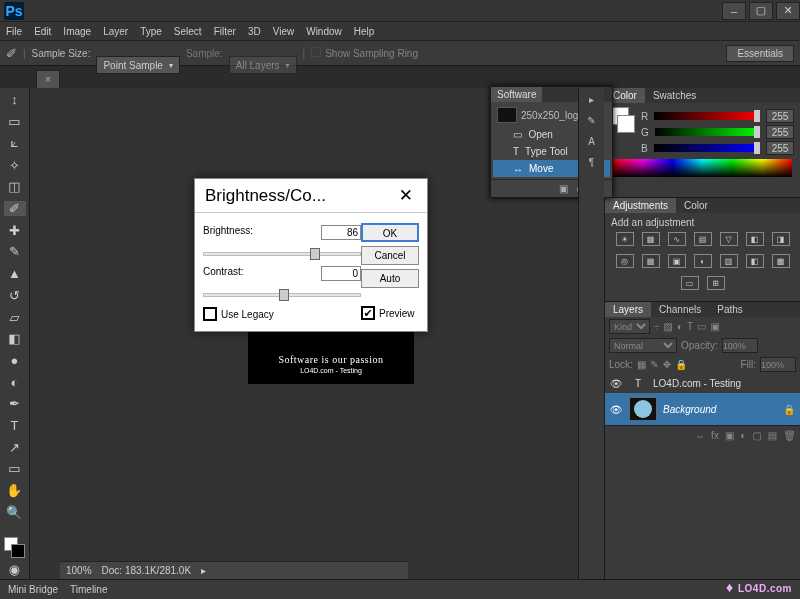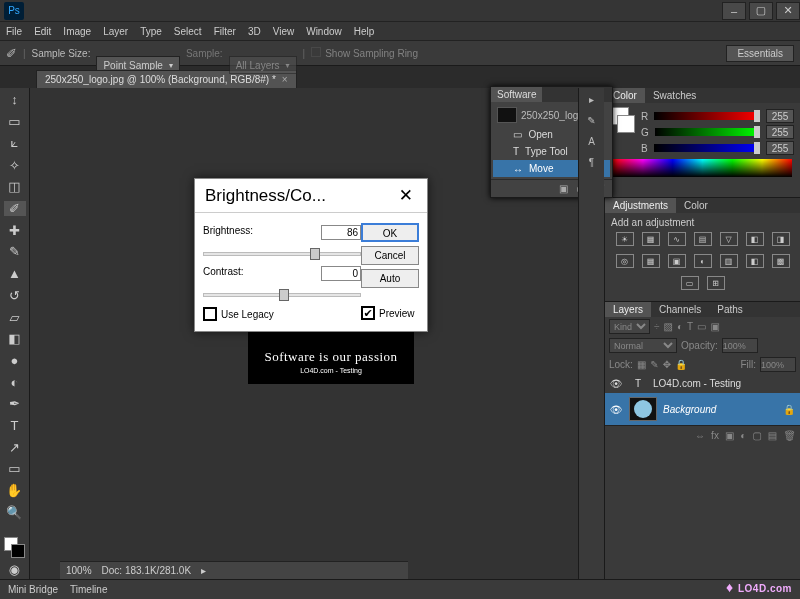--- a/index.html
+++ b/index.html
@@ -1,18 +1,18 @@
 <!DOCTYPE html>
 <html><head>
 <meta charset="utf-8">
 <style>
 * { margin:0; padding:0; box-sizing:border-box; font-family:"Segoe UI",Tahoma,sans-serif; font-size:10px; }
 body { background:#353535; color:#bbb; width:800px; height:599px; overflow:hidden; position:relative; }
 .titlebar { height:22px; background:#353535; display:flex; align-items:center; border-bottom:1px solid #222; }
-.ps-logo { width:20px; height:18px; background:#001e36; color:#31a8ff; font-weight:normal; font-size:10px; display:flex; align-items:center; justify-content:center; margin:12px 4px; border-radius:2px; }
+.ps-logo { width:20px; height:18px; background:#001e36; color:#31a8ff; font-weight:bold; font-size:14px; display:flex; align-items:center; justify-content:center; margin:12px 4px; border-radius:2px; }
 .winbtns { margin-left:auto; display:flex; }
 .winbtn { width:24px; height:18px; background:#494949; border:1px solid #222; margin-left:3px; display:flex; align-items:center; justify-content:center; color:#ccc; font-size:11px; cursor:pointer; }
 .menubar { height:18px; display:flex; align-items:center; gap:12px; padding:0 6px; background:#353535; color:#ccc; }
 .optionsbar { height:26px; background:#3a3a3a; border-top:1px solid #222; border-bottom:1px solid #1a1a1a; display:flex; align-items:center; padding:0 6px; gap:6px; }
 .ob-sel { background:#555; border:1px solid #222; padding:1px 6px; color:#ccc; height:18px; display:inline-flex; align-items:center;margin-top:24px; }
 .ob-chev { margin-left:6px; font-size:8px; }
 .essentials { margin-left:auto; background:#555; border:1px solid #222; padding:2px 10px; color:#ccc; }
 .tabbar { height:22px; background:#2b2b2b; display:flex; align-items:flex-end; padding-left:36px; }
 .tab { background:#535353; border:1px solid #222; border-bottom:none; padding:3px 8px; color:#ddd; display:flex; align-items:center; gap:6px; }
 .tab-x { font-size:10px; color:#aaa; }
@@ -48,21 +48,21 @@
 .layers-opts { display:flex; align-items:center; gap:4px; padding:2px 4px; color:#888; font-size:9px; }
 .layers-opts select,.layers-opts input { background:#444; border:1px solid #222; color:#888; height:15px; font-size:9px; }
 .layer-row { display:flex; align-items:center; gap:6px; padding:4px; color:#ddd; }
 .layer-row.sel { background:#3874a8; color:#fff; }
 .layer-thumb { width:28px; height:24px; background:#111; border:1px solid #666; display:flex; align-items:center; justify-content:center; }
 .eye { width:14px; text-align:center; }
 .layers-bottom { display:flex; justify-content:flex-end; gap:6px; padding:4px; border-top:1px solid #222; color:#888; }
 
 .image { position:absolute; left:218px; top:130px; width:166px; height:166px; background:#000; color:#fff; display:flex; flex-direction:column; align-items:center; justify-content:flex-end; padding-bottom:10px; }
 .image .orb { position:absolute; top:18px; left:38px; width:90px; height:90px; border-radius:50%; background:radial-gradient(circle at 35% 35%,#dff1fb,#b9dff2 60%,#8ec6e2); }
-.image .tag { font-family:serif; font-size:13px; letter-spacing:0.5px; }
+.image .tag { font-family:serif; font-size:10px; letter-spacing:0.5px; }
 .image .tag2 { font-size:7px; margin-top:2px; }
 
 .dialog { position:absolute; left:164px; top:90px; width:234px; background:#fff; color:#000; border:1px solid #888; box-shadow:0 0 10px rgba(0,0,0,0.6); font-size:11px; }
 .dlg-title { display:flex; align-items:center; padding:6px 10px 2px; }
 .dlg-title span { font-size:17px; }
 .dlg-close { margin-left:auto; font-size:17px; cursor:pointer; padding:0 4px; }
 .dlg-hr { border:none; border-top:1px solid #ccc; margin:4px 0; }
 .dlg-body { display:flex; padding:6px 8px 10px; gap:0; }
 .dlg-left { flex:1; }
 .dlg-row { margin:2px 0 10px; }
@@ -122,21 +122,20 @@
       <span>All Layers</span>
       <span class="ob-chev">▾</span>
     </span>
   <span style="color:#666">|</span>
   <span style="opacity:0.55"><span class="checkbox-sm"></span><span>Show Sampling Ring</span></span>
   <span class="essentials">Essentials</span>
 </div>
 
 <div class="tabbar">
   <div class="tab">
-    <span>250x250_logo.jpg @ 100% (Background, RGB/8#) *</span>
     <span class="tab-x">×</span>
   </div>
 </div>
 
 <div class="main">
 
   <div class="toolbar">
     <div class="tool">↕</div>
     <div class="tool">▭</div>
     <div class="tool">⟀</div>

